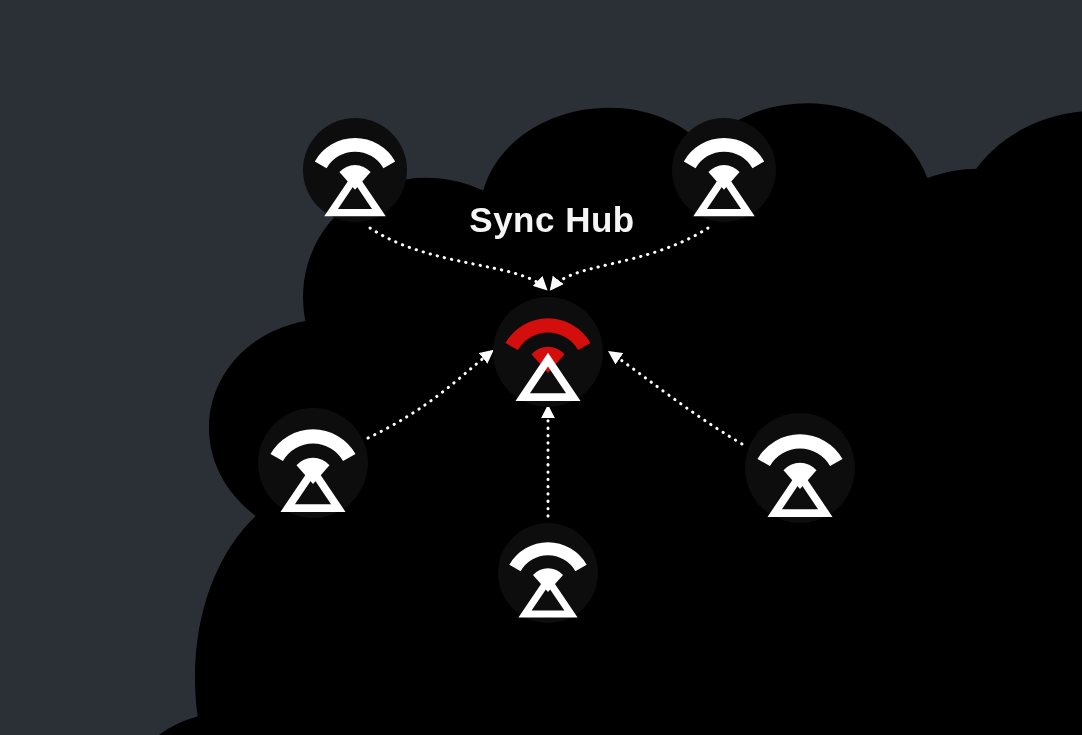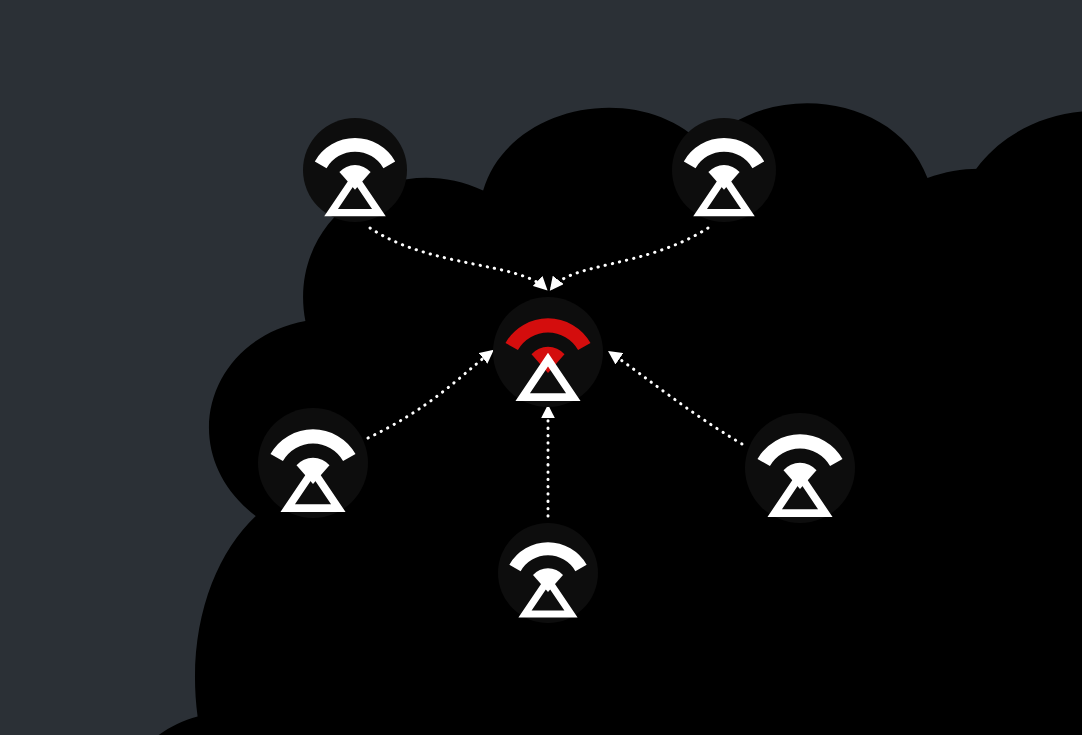--- a/index.html
+++ b/index.html
@@ -91,13 +91,14 @@
 
     <use href="#node-icon" x="303" y="118" width="104" height="104"></use>
     <use href="#node-icon" x="672" y="118" width="104" height="104"></use>
     <use href="#node-icon" x="258" y="408" width="110" height="110"></use>
     <use href="#node-icon" x="498" y="523" width="100" height="100"></use>
     <use href="#node-icon" x="745" y="413" width="110" height="110"></use>
 
     <use href="#node-icon" x="493" y="297" width="110" height="110" style="--arc:#d40d0d; --wedge:#d40d0d;"></use>
   </svg>
 
+  <div class="diagram-title">Sync Hub</div>
 </div>
 
 </body></html>

